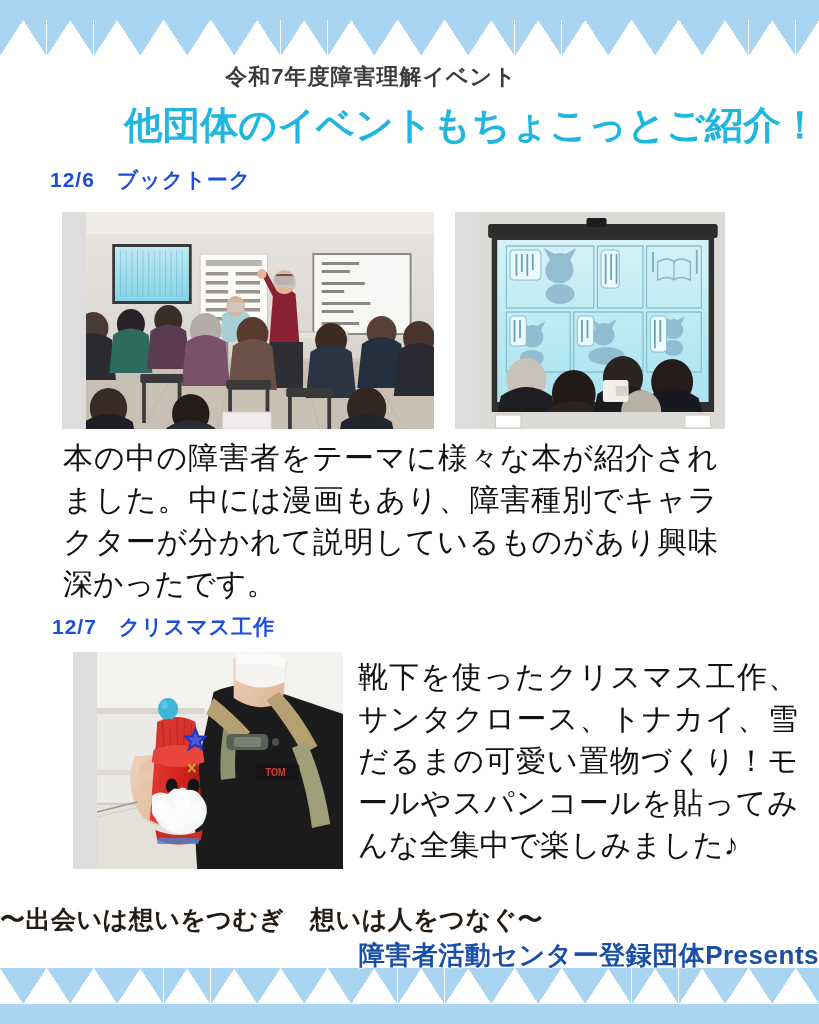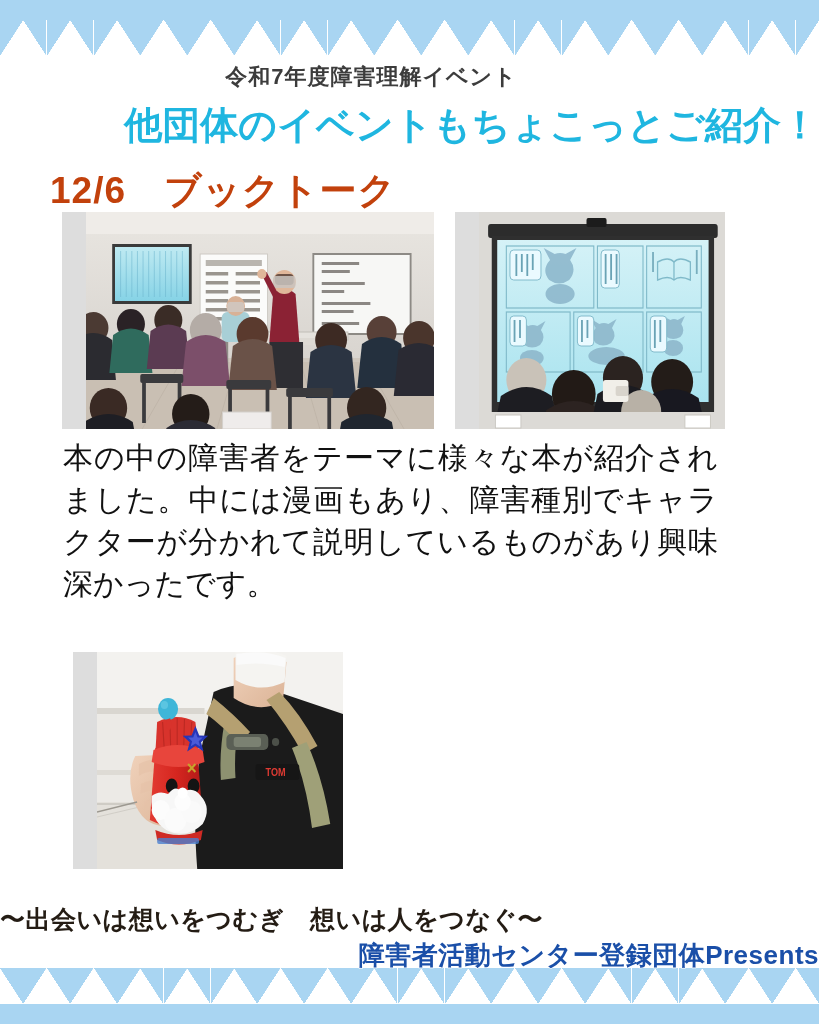--- a/index.html
+++ b/index.html
@@ -124,23 +124,23 @@
     color: #1fb6e0;
     letter-spacing: 0px;
     z-index: 4;
     -webkit-text-stroke: 1.5px #ffffff;
     paint-order: stroke fill;
     text-shadow: 0 1px 0 #ffffff;
   }
 
   .section-heading {
     position: absolute;
-    font-size: 37px;
+    font-size: 21px;
     font-weight: bold;
-    color: #c2410c;
+    color: #1d4ed8;
     letter-spacing: 1px;
     z-index: 4;
     white-space: pre;
   }
   #heading-booktalk  { top: 166px; left: 50px; }
   #heading-xmas      { top: 613px; left: 52px; }
 
   
   .photo {
     position: absolute;
@@ -536,20 +536,21 @@
       <rect x="136" y="168" width="28" height="22" rx="3" fill="#f1efe9"></rect>
       <rect x="150" y="174" width="14" height="10" rx="2" fill="#d8d4cc"></rect>
       <rect x="14" y="200" width="244" height="17" fill="#dcdad6"></rect>
       <rect x="18" y="203" width="28" height="13" fill="#ffffff" stroke="#c9c6c0"></rect>
       <rect x="226" y="203" width="28" height="13" fill="#ffffff" stroke="#c9c6c0"></rect>
     </svg>
   </div>
 
   <div class="body-text" id="text-booktalk">本の中の障害者をテーマに様々な本が紹介されました。中には漫画もあり、障害種別でキャラクターが分かれて説明しているものがあり興味深かったです。</div>
 
+  <div class="section-heading" id="heading-xmas">12/7　クリスマス工作</div>
 
   <div class="photo" id="photo-xmas-craft">
     <svg viewBox="0 0 270 217" preserveAspectRatio="none" aria-hidden="true">
       <defs>
         <linearGradient id="skinG" x1="0" y1="0" x2="1" y2="1">
           <stop offset="0" stop-color="#f0d2bb"></stop>
             <stop offset="1" stop-color="#dbb396"></stop>
         </linearGradient>
         <linearGradient id="redG" x1="0" y1="0" x2="1" y2="0">
           <stop offset="0" stop-color="#e23a32"></stop>
@@ -626,20 +627,21 @@
 
       <circle cx="94" cy="141" r="5.5" fill="#ffffff"></circle>
 
       <path d="M64 178 q26 10 52 0 l-2 10 q-24 9 -48 0 z" fill="#cf2a24"></path>
       <rect x="66" y="186" width="46" height="6" rx="2" fill="#4a7fd0" opacity="0.8"></rect>
 
       <line x1="0" y1="160" x2="44" y2="150" stroke="#9c9890" stroke-width="1.4"></line>
     </svg>
   </div>
 
+  <div class="body-text" id="text-xmas">靴下を使ったクリスマス工作、サンタクロース、トナカイ、雪だるまの可愛い置物づくり！モールやスパンコールを貼ってみんな全集中で楽しみました♪</div>
 
   <div class="footer-line1">〜出会いは想いをつむぎ　想いは人をつなぐ〜</div>
   <div class="footer-line2">障害者活動センター登録団体Presents</div>
 
   <div class="border-band border-bottom">
     <div class="solid-strip"></div>
     <div class="tri-row" id="tri-row-bottom">
         <div class="tri"></div>
         <div class="tri"></div>
         <div class="tri"></div>

